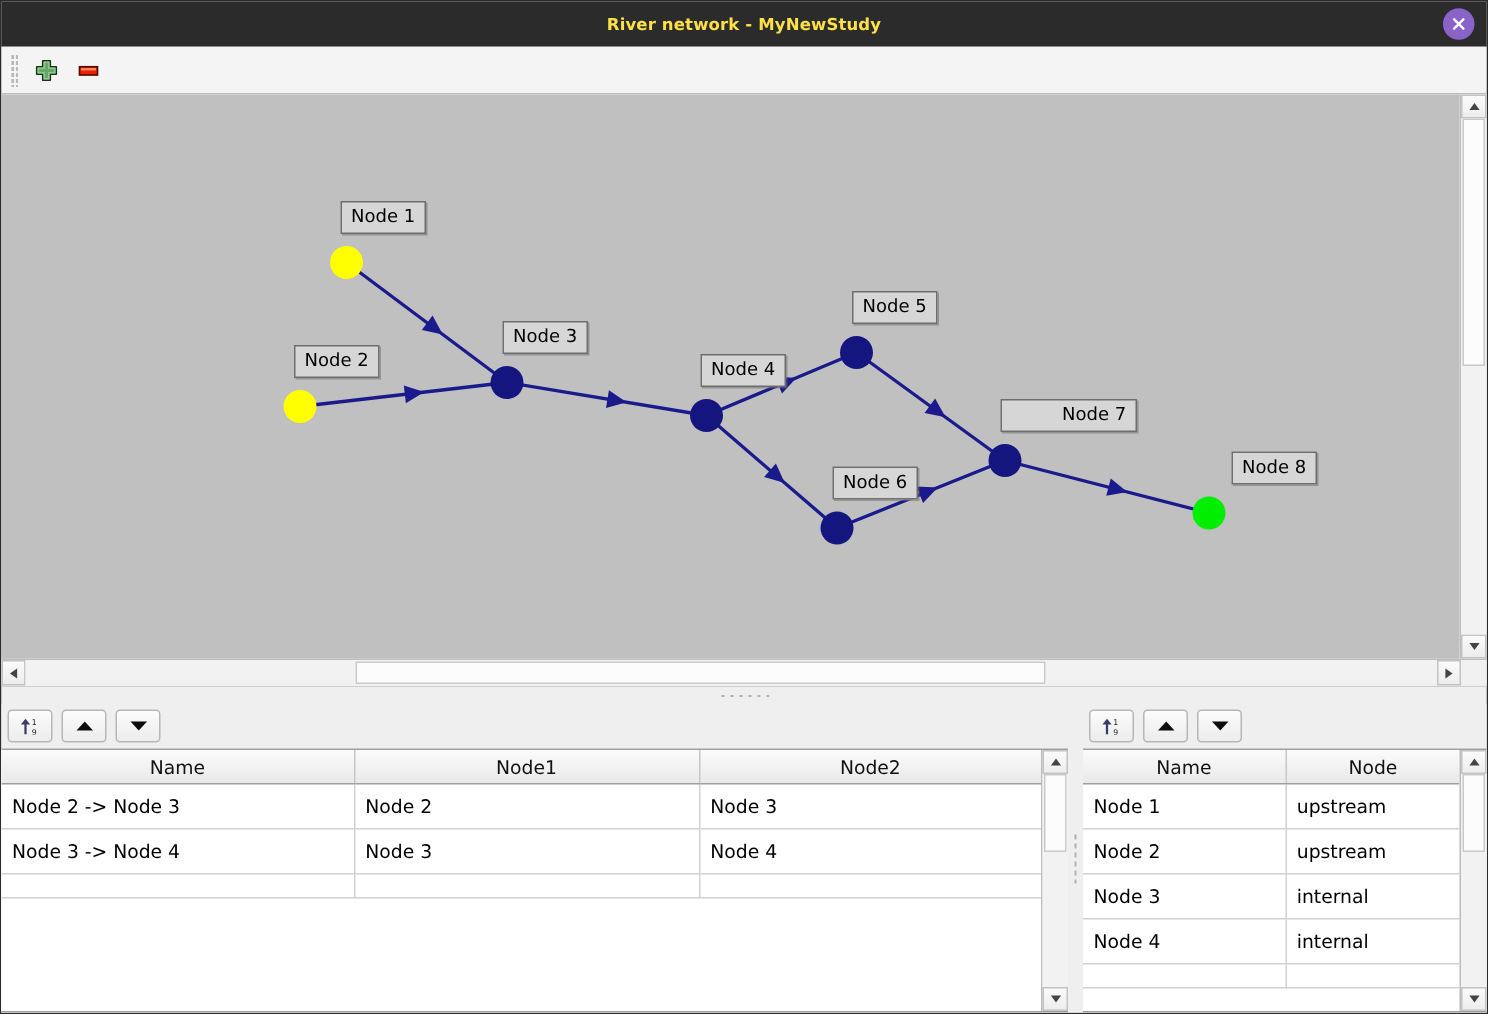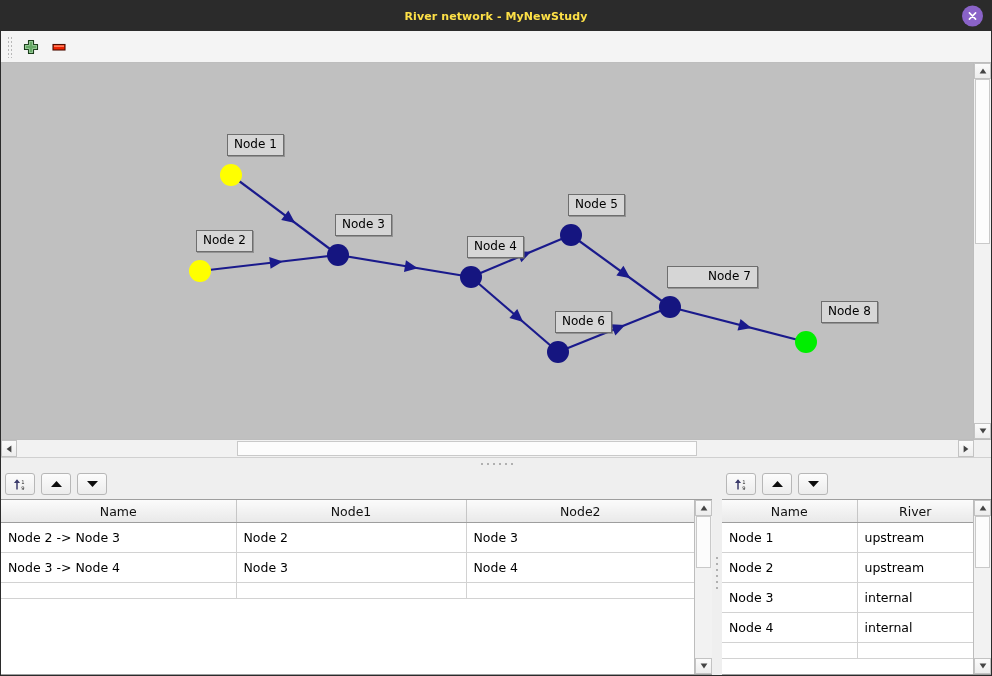--- a/index.html
+++ b/index.html
@@ -534,21 +534,21 @@
       <div class="table-area">
         <div class="tbl-scrollport">
           <table class="grid">
             <colgroup>
                 <col style="width:135px">
                 <col>
               </colgroup>
             <thead>
                 <tr id="nodes-head">
                   <th>Name</th>
-                  <th>River</th>
+                  <th>Node</th>
                 </tr>
               </thead>
             <tbody id="nodes-body">
                 <tr>
                   <td>Node 1</td>
                   <td>upstream</td>
                 </tr>
                 <tr>
                   <td>Node 2</td>
                   <td>upstream</td>

